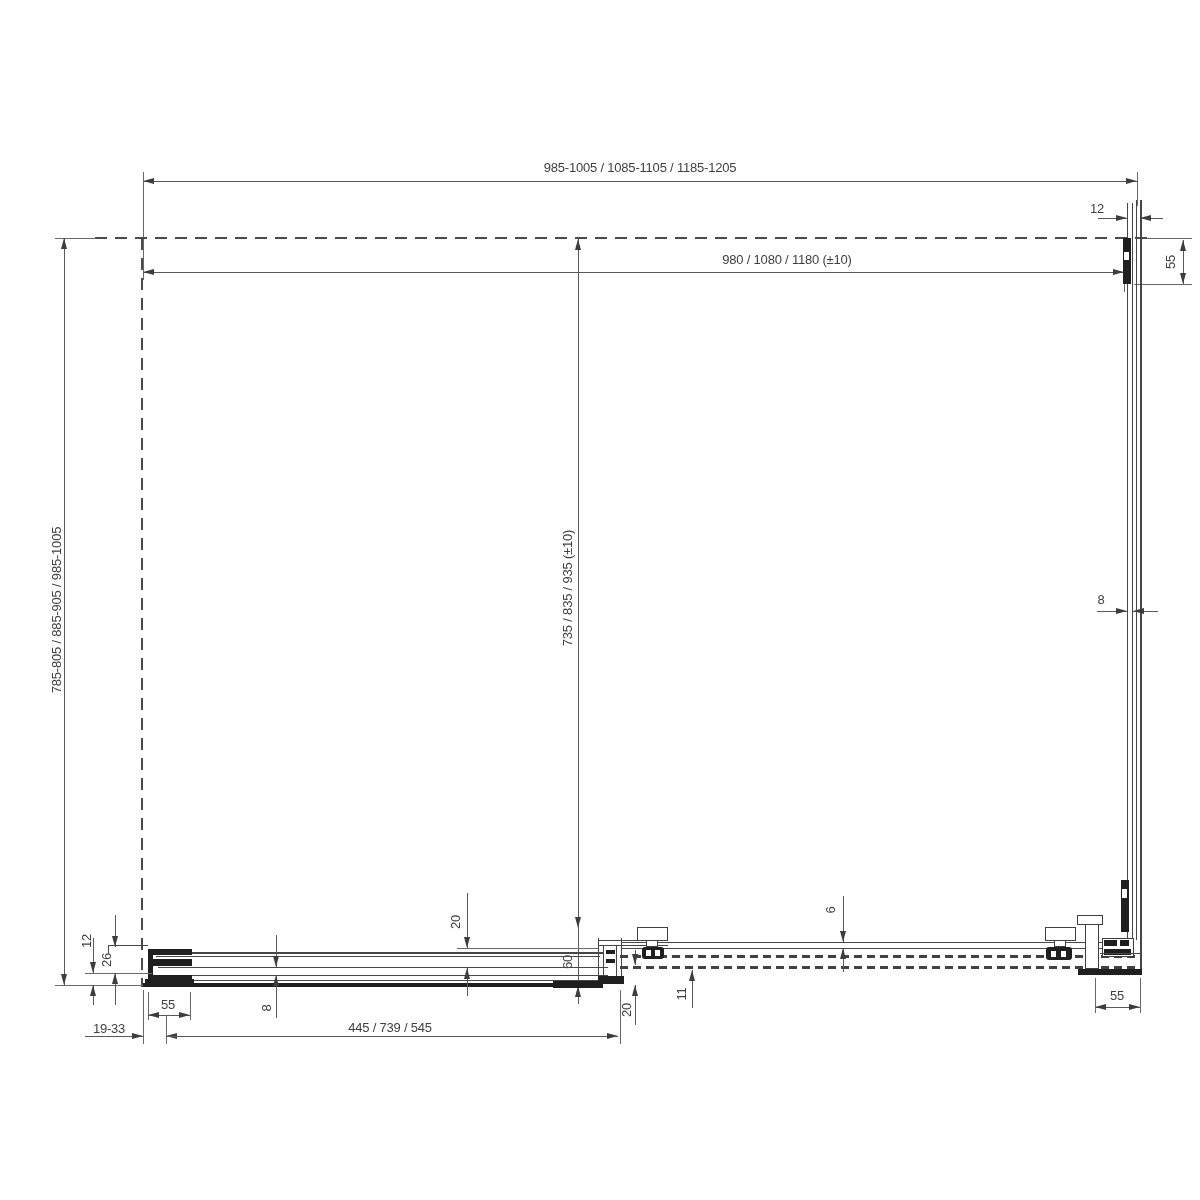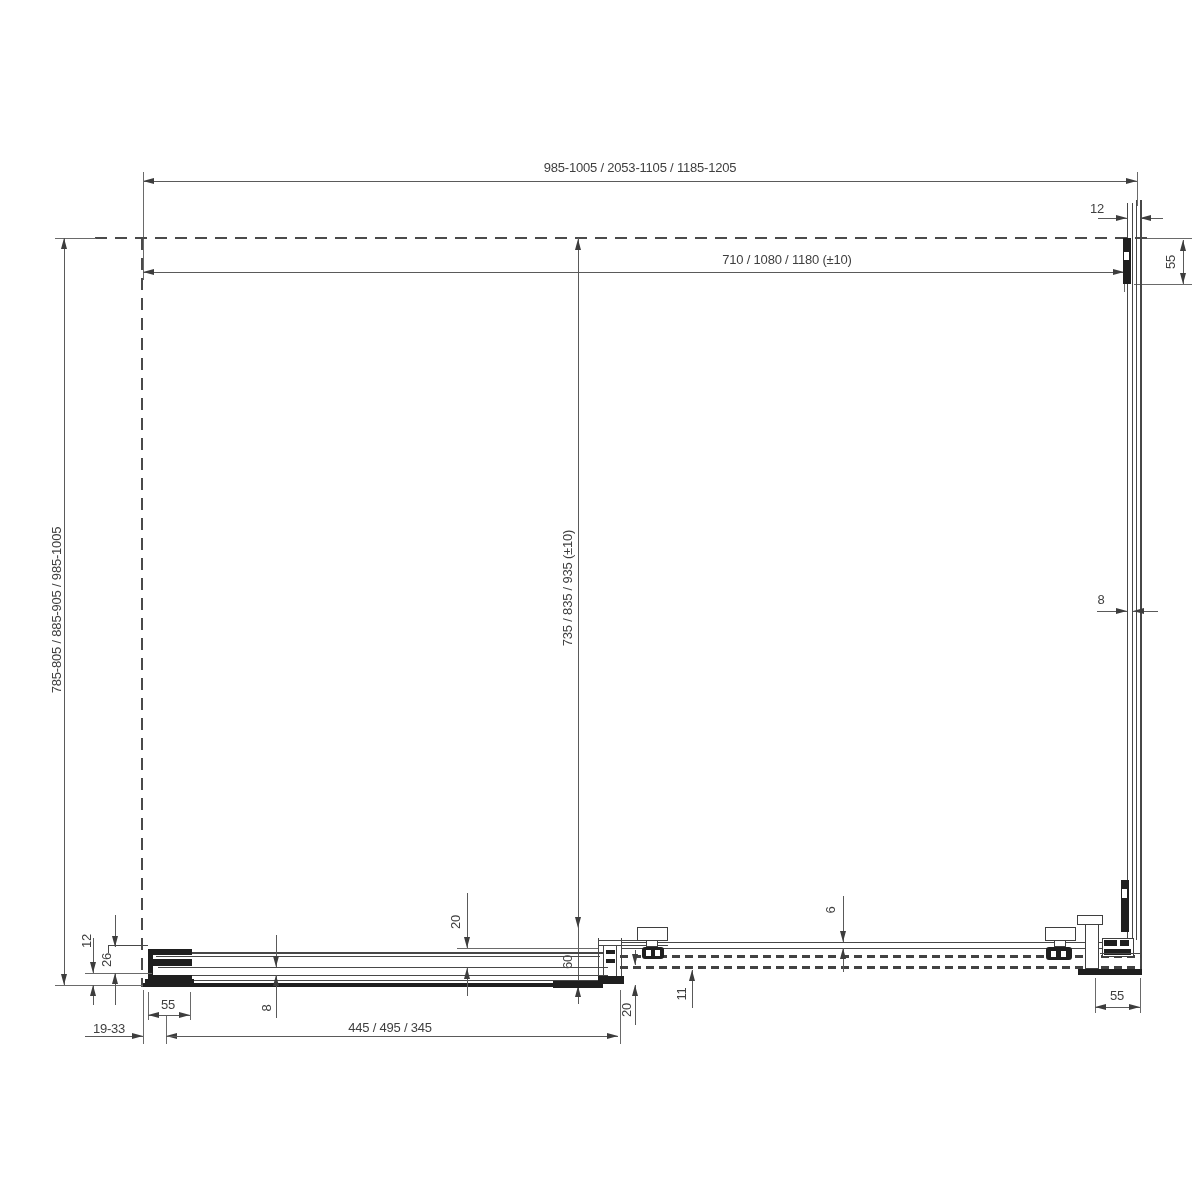--- a/index.html
+++ b/index.html
@@ -22,28 +22,28 @@
   .ar.d{border-left:3px solid transparent;border-right:3px solid transparent;border-top:11px solid #3d3d3d;}
   .dash-h{position:absolute;height:2px;background:repeating-linear-gradient(90deg,#4a4a4a 0 12px,transparent 12px 20px);}
   .dashrail{position:absolute;height:3px;background:repeating-linear-gradient(90deg,#424242 0 8px,transparent 8px 13px);}
   .dash-v{position:absolute;width:2px;background:repeating-linear-gradient(180deg,#4a4a4a 0 12px,transparent 12px 20px);}
 </style>
 </head>
 <body>
 
 <div id="canvas">
 
-  <span class="dim" style="left:640px;top:167px;">985-1005 / 2053-1105 / 1185-1205</span>
+  <span class="dim" style="left:640px;top:167px;">985-1005 / 1085-1105 / 1185-1205</span>
   <div class="dm" style="left:143px;top:181px;width:994px;height:1px;"></div>
   <div class="ar l" style="left:143px;top:178px;"></div>
   <div class="ar r" style="left:1126px;top:178px;"></div>
   <div class="ex" style="left:143px;top:172px;width:1px;height:108px;"></div>
   <div class="ex" style="left:1137px;top:172px;width:1px;height:34px;"></div>
 
-  <span class="dim" style="left:787px;top:259px;">710 / 1080 / 1180 (±10)</span>
+  <span class="dim" style="left:787px;top:259px;">980 / 1080 / 1180 (±10)</span>
   <div class="dm" style="left:143px;top:272px;width:981px;height:1px;"></div>
   <div class="ar l" style="left:143px;top:269px;"></div>
   <div class="ar r" style="left:1113px;top:269px;"></div>
   <div class="ex" style="left:1124px;top:258px;width:1px;height:34px;"></div>
 
   <span class="dim" style="left:1097px;top:208px;">12</span>
   <div class="dm" style="left:1098px;top:218px;width:29px;height:1px;"></div>
   <div class="ar r" style="left:1116px;top:215px;"></div>
   <div class="dm" style="left:1140px;top:218px;width:23px;height:1px;"></div>
   <div class="ar l" style="left:1140px;top:215px;"></div>
@@ -128,21 +128,21 @@
   <div class="dm" style="left:276px;top:975px;width:1px;height:43px;"></div>
   <div class="ar u" style="left:273px;top:975px;"></div>
 
   <span class="dim" style="left:109px;top:1028px;">19-33</span>
   <div class="dm" style="left:85px;top:1036px;width:58px;height:1px;"></div>
   <div class="ar r" style="left:132px;top:1033px;"></div>
   <div class="ar l" style="left:166px;top:1033px;"></div>
   <div class="ex" style="left:143px;top:990px;width:1px;height:54px;"></div>
   <div class="ex" style="left:166px;top:1016px;width:1px;height:28px;"></div>
 
-  <span class="dim" style="left:390px;top:1027px;">445 / 495 / 345</span>
+  <span class="dim" style="left:390px;top:1027px;">445 / 739 / 545</span>
   <div class="dm" style="left:166px;top:1036px;width:452px;height:1px;"></div>
   <div class="ar r" style="left:607px;top:1033px;"></div>
   <div class="ex" style="left:620px;top:990px;width:1px;height:54px;"></div>
 
   <span class="vdim" style="left:455px;top:922px;">20</span>
   <div class="dm" style="left:467px;top:893px;width:1px;height:55px;"></div>
   <div class="ar d" style="left:464px;top:937px;"></div>
   <div class="dm" style="left:467px;top:968px;width:1px;height:28px;"></div>
   <div class="ar u" style="left:464px;top:968px;"></div>
   <div class="ex" style="left:457px;top:948px;width:141px;height:1px;"></div>

